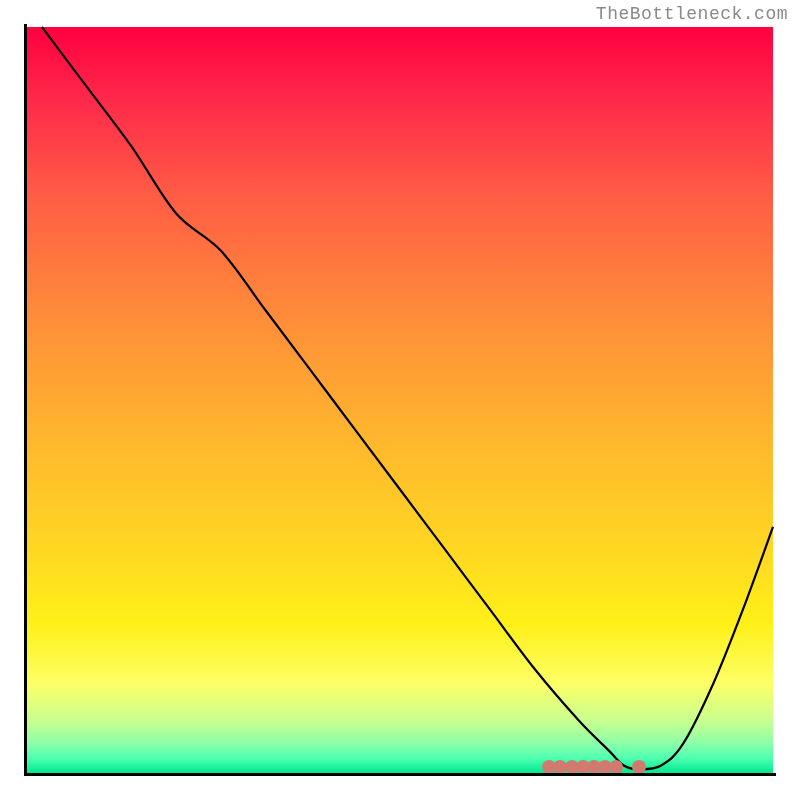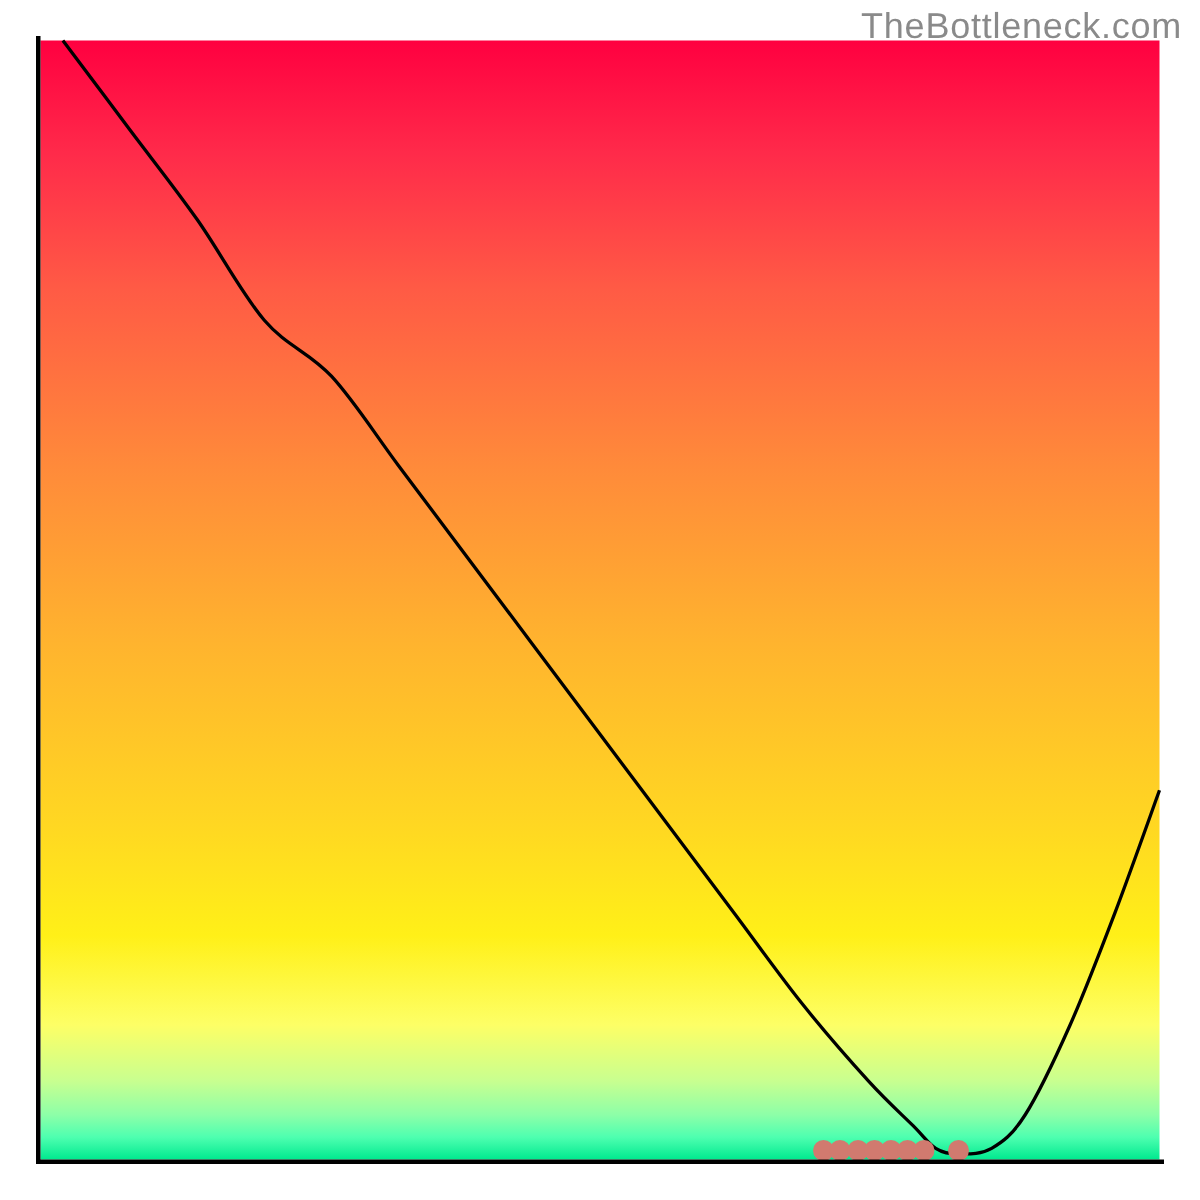--- a/index.html
+++ b/index.html
@@ -2,22 +2,22 @@
 <html><head>
 <meta charset="utf-8">
 <style>
   * { margin: 0; padding: 0; box-sizing: border-box; }
   html, body { width: 800px; height: 800px; overflow: hidden; background: #fff; }
   .wrap { position: relative; width: 800px; height: 800px; }
   .attribution {
     position: absolute;
     top: 4px;
     right: 12px;
-    font-family: Liberation Sans, sans-serif;
-    font-size: 24px;
+    font-family: Liberation Mono, monospace;
+    font-size: 18px;
     color: #8a8a8a;
     letter-spacing: 0.5px;
   }
   .plot-area {
     position: absolute;
     left: 27px;
     top: 27px;
     width: 746px;
     height: 746px;
     background: linear-gradient(

